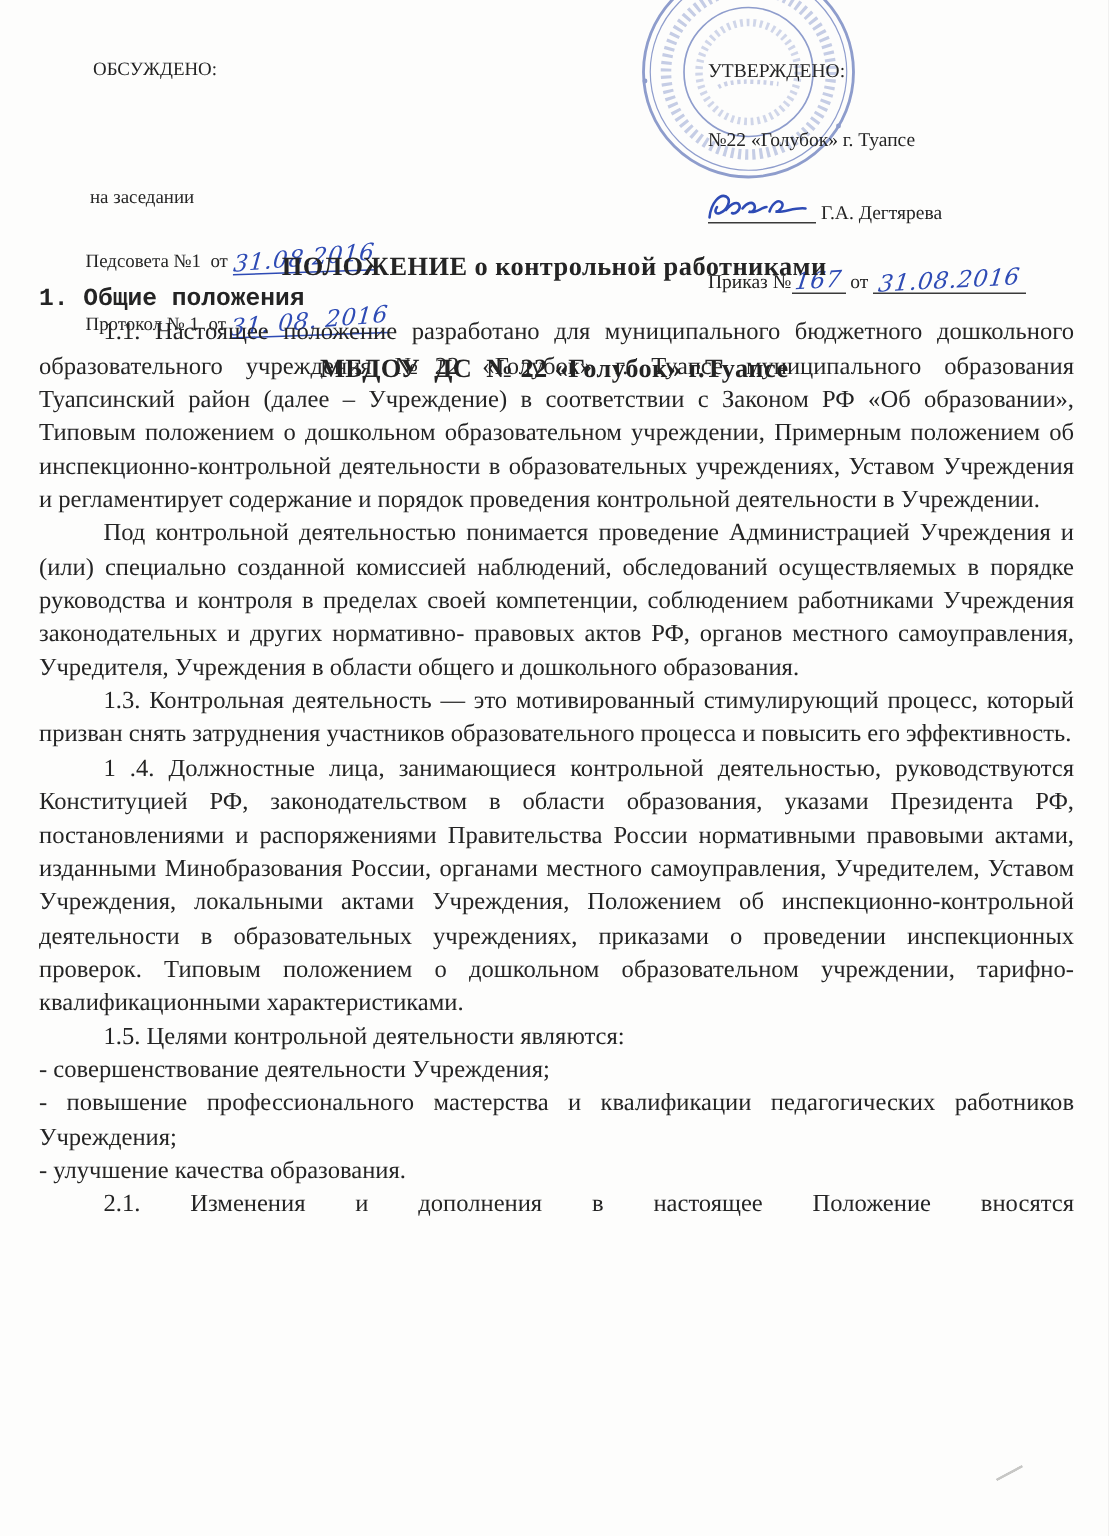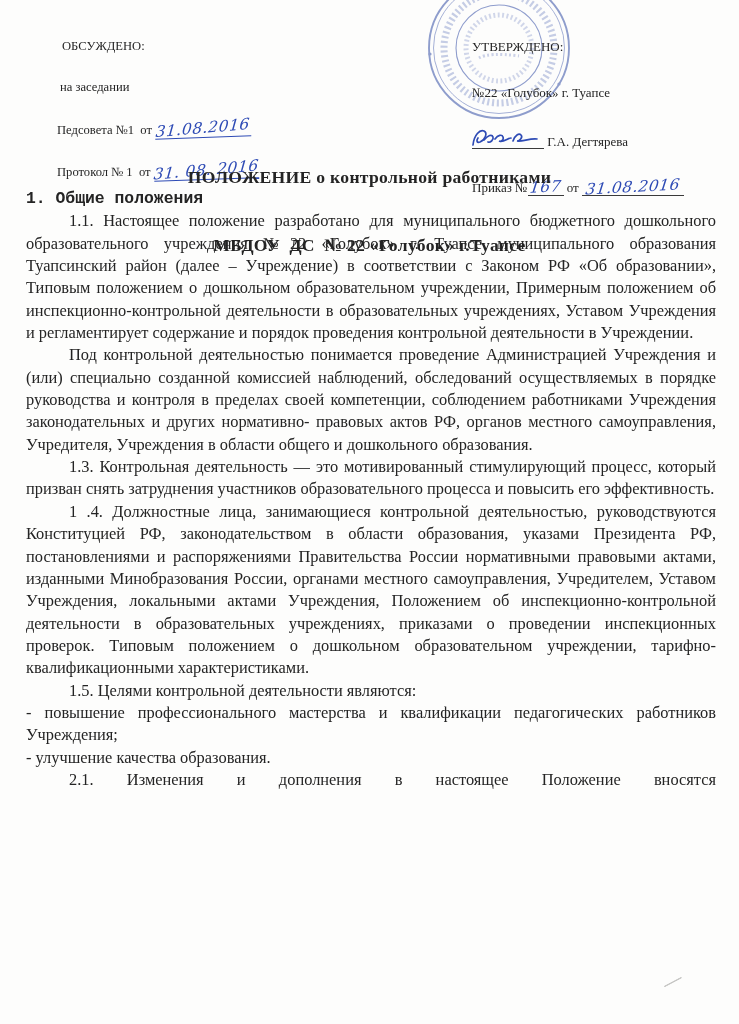--- a/index.html
+++ b/index.html
@@ -13,21 +13,21 @@
     font-family: "Liberation Serif", serif;
     color: #242424;
   }
 
   
   .hdr-left {
     position: absolute; left: 57px; top: 13px;
     font-size: 12.6px; line-height: 13.6px; white-space: pre;
   }
   .hdr-left .l1 { padding-left: 5px; }
-  .hdr-left .l2 { padding-left: 3px; }
+  .hdr-left .l2 { padding-left: 3px; margin-top: 44px; }
   .hdr-left .form-line { height: 15px; }
 
   .hdr-right {
     position: absolute; left: 472px; top: 8px;
     font-size: 13px; line-height: 15.4px; white-space: pre;
   }
   .sig-row { height: 18px; display: flex; align-items: flex-end; }
 
   .uline { border-bottom: 1.2px solid #3a3a3a; display: inline-block; text-align: center; }
   .hand {
@@ -126,20 +126,21 @@
     <div>МБДОУ  ДС  № 22 «Голубок» г.Туапсе</div>
   </div>
 
   <div class="content">
     <p class="section-heading">1. Общие положения</p>
     <p class="para">1.1. Настоящее положение разработано для муниципального бюджетного дошкольного образовательного учреждения №22 «Голубок» г. Туапсе муниципального образования Туапсинский район (далее – Учреждение) в соответствии с Законом РФ «Об образовании», Типовым положением о дошкольном образовательном учреждении, Примерным положением об инспекционно-контрольной деятельности в образовательных учреждениях, Уставом Учреждения и регламентирует содержание и порядок проведения контрольной деятельности в Учреждении.</p>
     <p class="para">Под контрольной деятельностью понимается проведение Администрацией Учреждения и (или) специально созданной комиссией наблюдений, обследований осуществляемых в порядке руководства и контроля в пределах своей компетенции, соблюдением работниками Учреждения законодательных и других нормативно- правовых актов РФ, органов местного самоуправления, Учредителя, Учреждения в области общего и дошкольного образования.</p>
     <p class="para">1.3. Контрольная деятельность — это мотивированный стимулирующий процесс, который призван снять затруднения участников образовательного процесса и повысить его эффективность.</p>
     <p class="para">1 .4. Должностные лица, занимающиеся контрольной деятельностью, руководствуются Конституцией РФ, законодательством в области образования, указами Президента РФ, постановлениями и распоряжениями Правительства России нормативными правовыми актами, изданными Минобразования России, органами местного самоуправления, Учредителем, Уставом Учреждения, локальными актами Учреждения, Положением об инспекционно-контрольной деятельности в образовательных учреждениях, приказами о проведении инспекционных проверок. Типовым положением о дошкольном образовательном учреждении, тарифно-квалификационными характеристиками.</p>
     <p class="para">1.5. Целями контрольной деятельности являются:</p>
+    <p class="item">-  совершенствование деятельности Учреждения;</p>
     <p class="item">-  повышение профессионального мастерства и квалификации педагогических работников Учреждения;</p>
     <p class="item">- улучшение качества образования.</p>
     <p class="para jlast">2.1. Изменения и дополнения в настоящее Положение вносятся</p>
   </div>
 
   <div class="corner-mark"></div>
 
 </div>
 
 </body></html>

